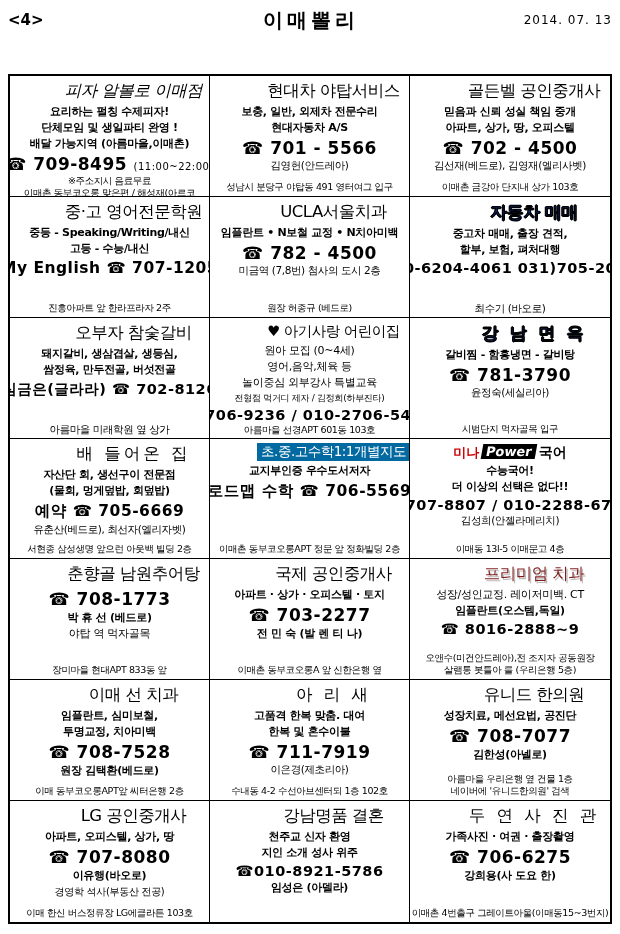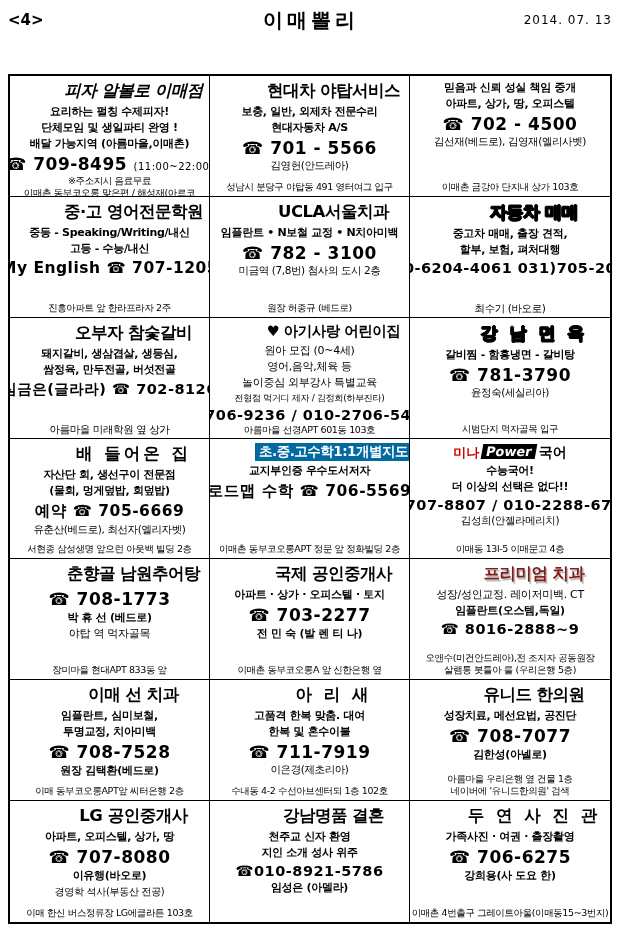--- a/index.html
+++ b/index.html
@@ -47,21 +47,21 @@
     padding:4px 3px 3px 3px;
     display:flex;flex-direction:column;
     align-items:center;
     overflow:hidden;
     text-align:center;
   }
   .cell:nth-child(3n){border-right:none;}
   .grid > .cell:nth-last-child(-n+3){border-bottom:none;}
 
   .title{
-    font-size:16.5px;font-weight:bold;
+    font-size:16.5px;font-weight:normal;
     letter-spacing:-0.5px;
     margin-bottom:2px;
     white-space:nowrap;
     margin-left:48px;
   }
   .title.sm{font-size:14.5px;}
   .title.xsm{font-size:13.5px;}
   .title.ital{font-style:italic;}
   .title.wide{letter-spacing:3px;}
   .title.outline{
@@ -139,41 +139,42 @@
       <div class="title">현대차 야탑서비스</div>
       <div class="line b">보충, 일반, 외제차 전문수리</div>
       <div class="line b">현대자동차 A/S</div>
       <div class="phone">☎ 701 - 5566</div>
       <div class="foot t">김영헌(안드레아)</div>
       <div class="spacer"></div>
       <div class="foot">성남시 분당구 야탑동 491 영터여그 입구</div>
     </div>
 
     <div class="cell">
+      <div class="title">골든벨 공인중개사</div>
       <div class="line b">믿음과 신뢰 성실 책임 중개</div>
       <div class="line b">아파트, 상가, 땅, 오피스텔</div>
       <div class="phone">☎ 702 - 4500</div>
       <div class="foot t">김선재(베드로), 김영재(엘리사벳)</div>
       <div class="spacer"></div>
       <div class="foot">이매촌 금강아 단지내 상가 103호</div>
     </div>
 
     <div class="cell">
       <div class="title">중·고 영어전문학원</div>
       <div class="line b">중등 - Speaking/Writing/내신</div>
       <div class="line b">고등 - 수능/내신</div>
       <div class="phone md"><span>My English</span> <span>☎ 707-1205</span></div>
       <div class="spacer"></div>
       <div class="foot">진흥아파트 앞 한라프라자 2주</div>
     </div>
 
     <div class="cell">
       <div class="title">UCLA서울치과</div>
       <div class="line b">임플란트 • N보철 교정 • N치아미백</div>
-      <div class="phone">☎ 782 - 3100</div>
+      <div class="phone">☎ 782 - 4500</div>
       <div class="foot t">미금역 (7,8번) 첨사의 도시 2층</div>
       <div class="spacer"></div>
       <div class="foot">원장 허종규 (베드로)</div>
     </div>
 
     <div class="cell">
       <div class="title outline">자동차 매매</div>
       <div class="line b">중고차 매매, 출장 견적,</div>
       <div class="line b">할부, 보험, 펴처대행</div>
       <div class="phone sm">010-6204-4061  031)705-2032</div>

